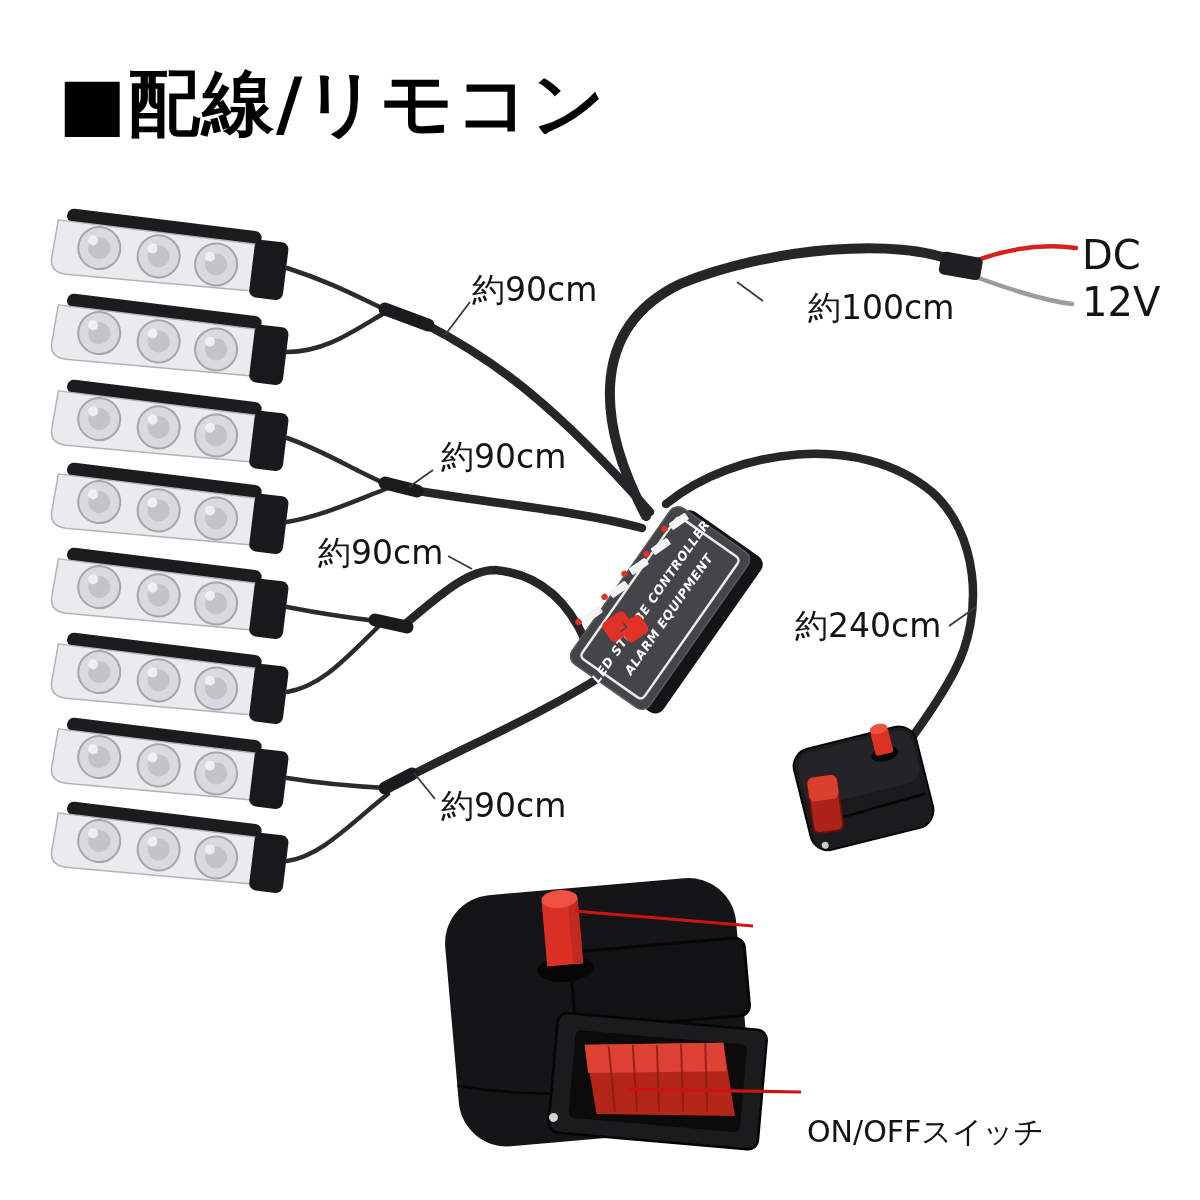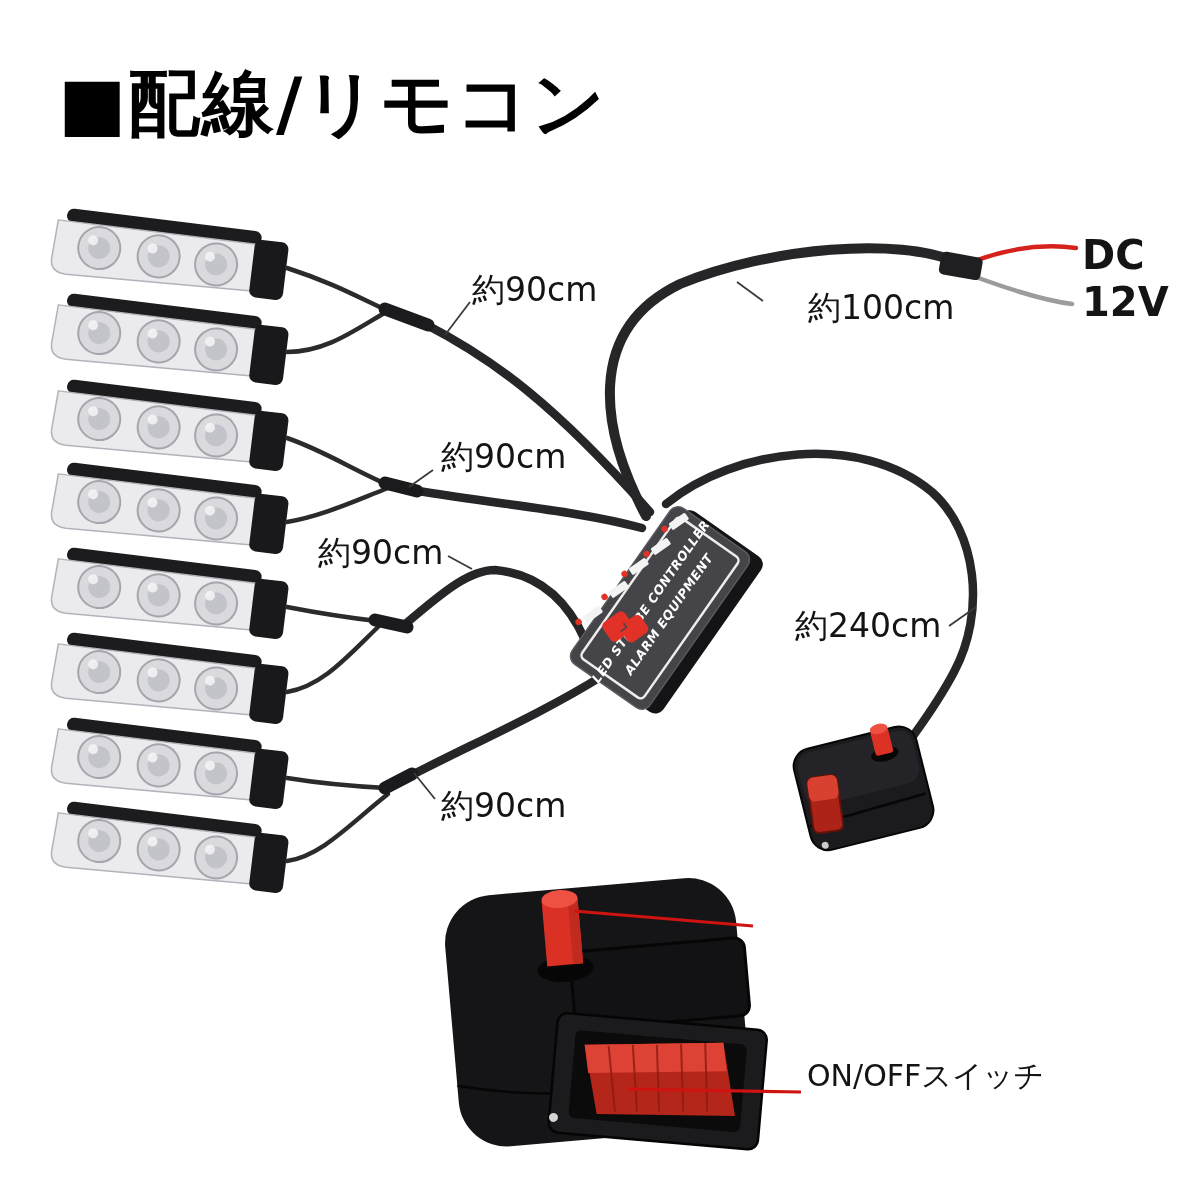--- a/index.html
+++ b/index.html
@@ -8,24 +8,24 @@
   .diagram-svg{position:absolute;left:0;top:0;}
   .lbl{position:absolute;white-space:nowrap;color:#141414;}
   .title{left:58px;top:56px;font-size:72px;font-weight:700;letter-spacing:2px;color:#000;}
   .measure{font-size:33px;font-weight:500;}
   .l-pair1{left:472px;top:268px;}
   .l-power{left:808px;top:286px;}
   .l-pair2{left:441px;top:435px;}
   .l-pair3{left:318px;top:531px;}
   .l-remote{left:795px;top:604px;}
   .l-pair4{left:441px;top:784px;}
-  .dcblock{left:1082px;top:232px;font-size:40px;font-weight:700;line-height:47px;}
+  .dcblock{left:1082px;top:232px;font-size:40px;font-weight:400;line-height:47px;}
   .jp-callout{font-size:30px;font-weight:500;}
   .l-pattern{left:757px;top:900px;}
-  .l-onoff{left:807px;top:1056px;}
+  .l-onoff{left:807px;top:1112px;}
 </style>
 </head>
 <body>
 
 <div class="canvas">
 
   <svg class="diagram-svg" width="1200" height="1200" viewBox="0 0 1200 1200">
     <defs>
       <g id="ledunit">
         <rect x="16" y="0" width="196" height="14" rx="7" fill="#1c1c1e"></rect>

